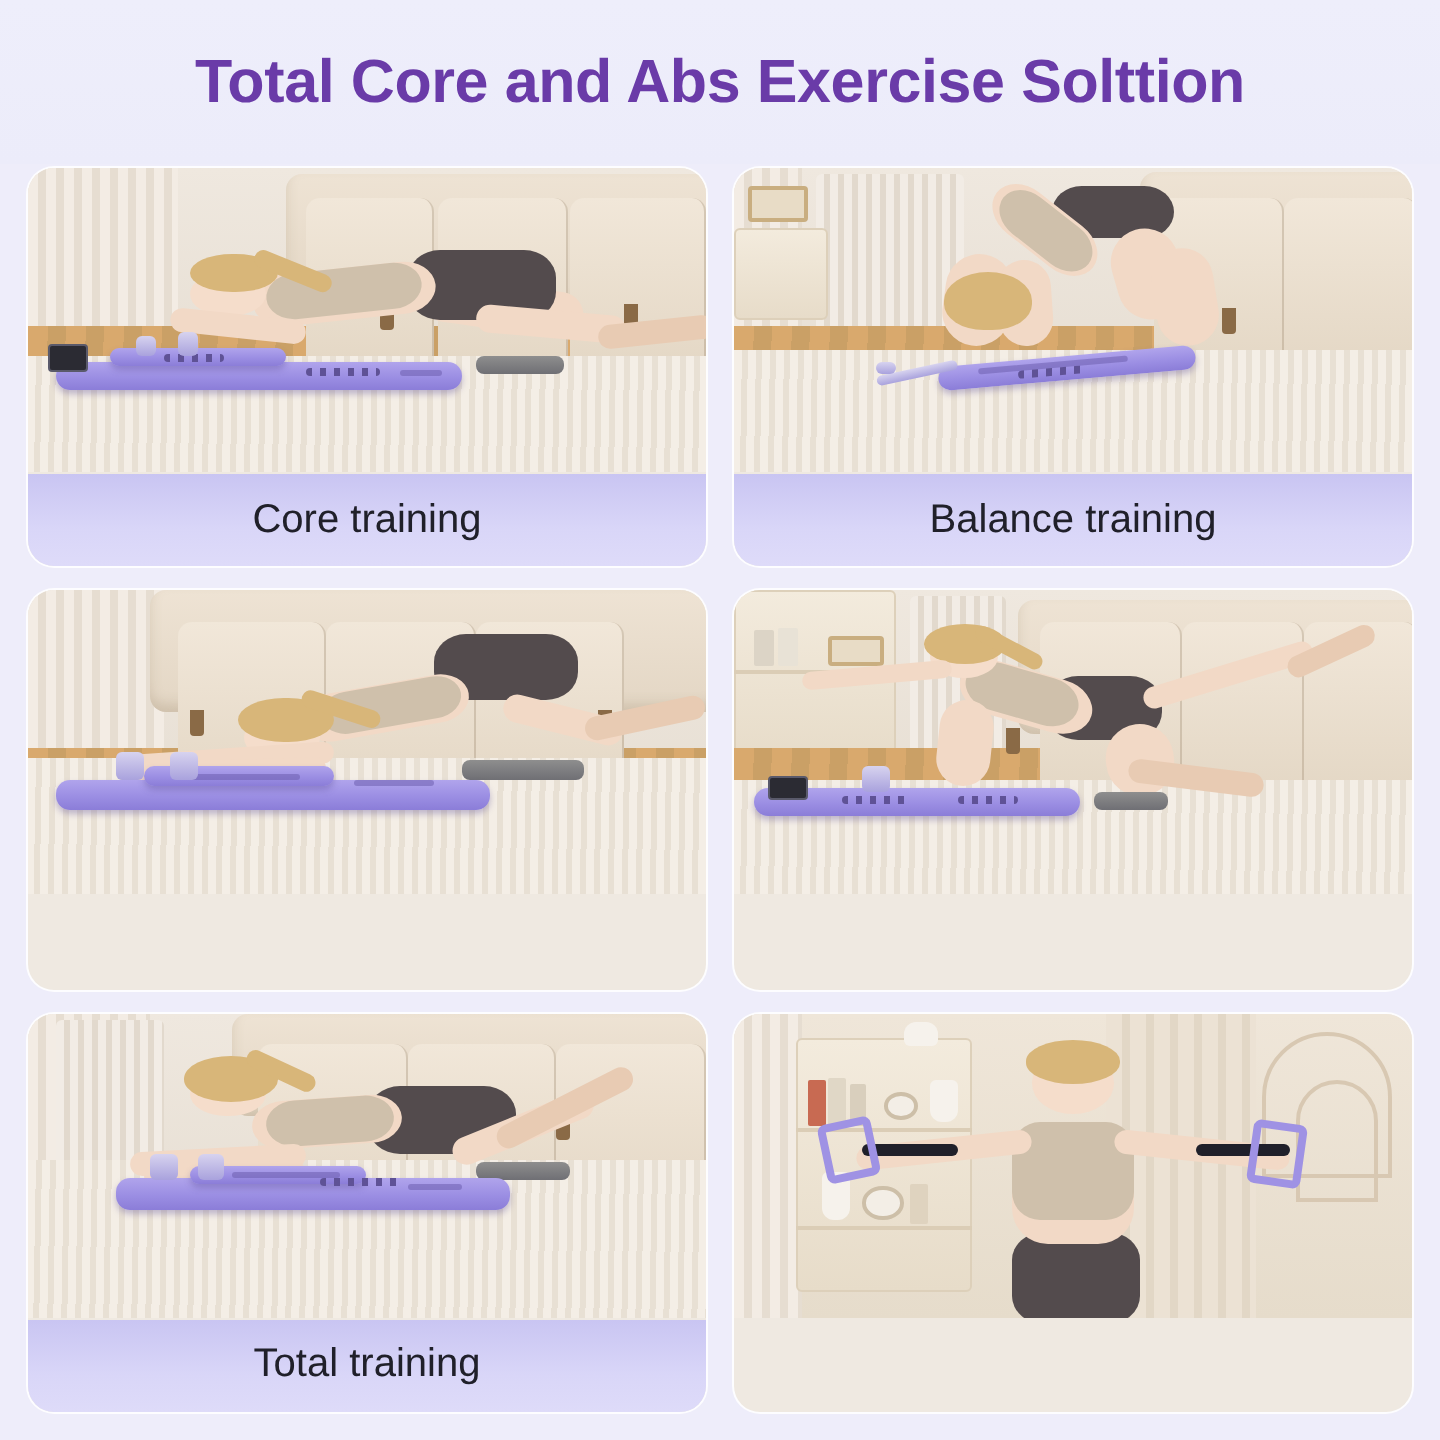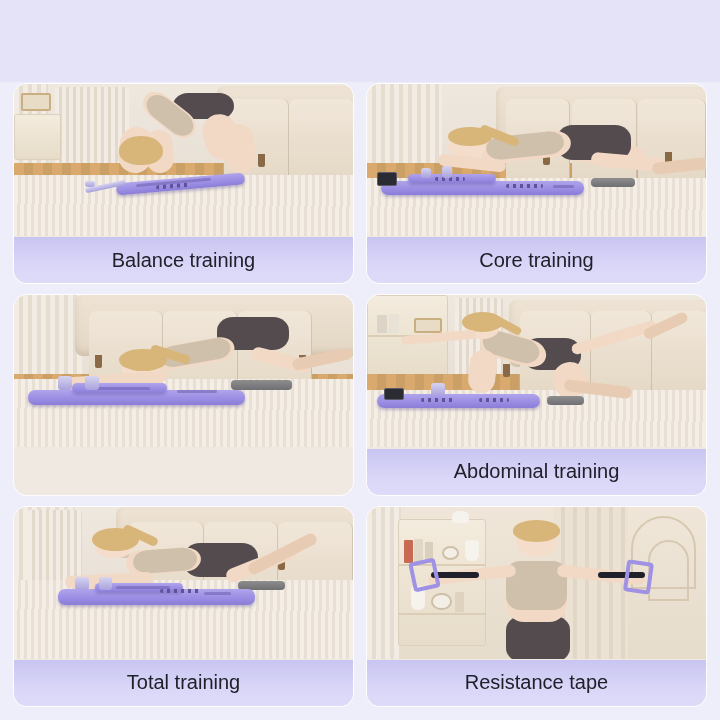--- a/index.html
+++ b/index.html
@@ -197,22 +197,66 @@
     position: absolute;
     background: repeating-linear-gradient(90deg,
       #ece2d4 0px,#ece2d4 8px,#e2d7c6 8px,#e2d7c6 12px);
   }
 </style>
 </head>
 <body>
 
 <div id="page">
 
+  <div class="title-bar">
+    <div class="title-text">Total Core and Abs Exercise Solttion</div>
+  </div>
 
   <div class="grid">
+
+    <div class="card">
+      <div class="photo">
+        <div class="scene">
+          <div class="wall"></div>
+          <div class="curtain" style="left:0;width:22%"></div>
+          <div class="floor"></div>
+          <div class="sofa" style="left:38%;top:2%;width:64%;height:44%"></div>
+          <div class="sofa-cushion" style="left:41%;width:19%"></div>
+          <div class="sofa-cushion" style="left:60.5%;width:19%"></div>
+          <div class="sofa-cushion" style="left:80%;width:20%"></div>
+          <div class="sofa-leg" style="left:52%;top:45%"></div>
+          <div class="sofa-leg" style="left:88%;top:45%"></div>
+          <div class="mat" style="top:62%;height:40%"></div>
+
+          <div class="limb" style="left:58%;top:38%;width:24%;height:15%;transform:rotate(8deg)"></div>
+          <div class="shorts" style="left:56%;top:27%;width:22%;height:23%"></div>
+          <div class="torso" style="left:33%;top:33%;width:27%;height:17%;transform:rotate(-6deg)"></div>
+          <div class="top" style="left:35%;top:33%;width:23%;height:15%;transform:rotate(-6deg)"></div>
+          <div class="head" style="left:24%;top:34%;width:11%;height:15%"></div>
+          <div class="hair" style="left:24%;top:28%;width:13%;height:13%"></div>
+          <div class="pony" style="left:33%;top:31%;width:12%;height:6%;transform:rotate(22deg)"></div>
+          <div class="limb" style="left:21%;top:48%;width:20%;height:8%;transform:rotate(6deg)"></div>
+          <div class="limb" style="left:66%;top:47%;width:22%;height:9%;transform:rotate(5deg)"></div>
+          <div class="limb d" style="left:84%;top:50%;width:17%;height:8%;transform:rotate(-6deg)"></div>
+          <div class="knee-pad" style="left:66%;top:62%;width:13%;height:6%"></div>
+
+          <div class="board" style="left:4%;top:64%;width:60%;height:9%"></div>
+          <div class="board" style="left:12%;top:59%;width:26%;height:6%"></div>
+          <div class="board-holes" style="left:20%;top:61.5%;width:9%"></div>
+          <div class="board-holes" style="left:41%;top:66%;width:11%"></div>
+          <div class="board-slot" style="left:55%;top:66.5%;width:6%"></div>
+          <div class="phone" style="left:3%;top:58%;width:6%;height:9%"></div>
+          <div class="handle-bar" style="left:16%;top:55%;width:3%;height:7%"></div>
+          <div class="handle-bar" style="left:22%;top:54%;width:3%;height:8%"></div>
+        </div>
+      </div>
+      <div class="caption">
+        <span class="caption-text">Core training</span>
+      </div>
+    </div>
 
     <div class="card">
       <div class="photo">
         <div class="scene">
           <div class="wall"></div>
           <div class="curtain" style="left:0;width:10%"></div>
           <div class="radiator" style="left:12%;width:22%"></div>
           <div class="frame-pic" style="left:2%;top:6%;width:9%;height:12%"></div>
           <div class="shelf" style="left:0;top:20%;width:14%;height:30%"></div>
           <div class="floor"></div>
@@ -234,61 +278,20 @@
 
           <div class="board" style="left:30%;top:62%;width:38%;height:8%;transform:rotate(-5deg)"></div>
           <div class="board-slot" style="left:36%;top:64%;width:22%;transform:rotate(-5deg)"></div>
           <div class="board-holes" style="left:42%;top:66%;width:10%;transform:rotate(-5deg)"></div>
           <div class="handle-bar" style="left:21%;top:66%;width:12%;height:3%;transform:rotate(-12deg)"></div>
           <div class="handle-bar" style="left:21%;top:64%;width:3%;height:4%"></div>
         </div>
       </div>
       <div class="caption">
         <span class="caption-text">Balance training</span>
-      </div>
-    </div>
-
-    <div class="card">
-      <div class="photo">
-        <div class="scene">
-          <div class="wall"></div>
-          <div class="curtain" style="left:0;width:22%"></div>
-          <div class="floor"></div>
-          <div class="sofa" style="left:38%;top:2%;width:64%;height:44%"></div>
-          <div class="sofa-cushion" style="left:41%;width:19%"></div>
-          <div class="sofa-cushion" style="left:60.5%;width:19%"></div>
-          <div class="sofa-cushion" style="left:80%;width:20%"></div>
-          <div class="sofa-leg" style="left:52%;top:45%"></div>
-          <div class="sofa-leg" style="left:88%;top:45%"></div>
-          <div class="mat" style="top:62%;height:40%"></div>
-
-          <div class="limb" style="left:58%;top:38%;width:24%;height:15%;transform:rotate(8deg)"></div>
-          <div class="shorts" style="left:56%;top:27%;width:22%;height:23%"></div>
-          <div class="torso" style="left:33%;top:33%;width:27%;height:17%;transform:rotate(-6deg)"></div>
-          <div class="top" style="left:35%;top:33%;width:23%;height:15%;transform:rotate(-6deg)"></div>
-          <div class="head" style="left:24%;top:34%;width:11%;height:15%"></div>
-          <div class="hair" style="left:24%;top:28%;width:13%;height:13%"></div>
-          <div class="pony" style="left:33%;top:31%;width:12%;height:6%;transform:rotate(22deg)"></div>
-          <div class="limb" style="left:21%;top:48%;width:20%;height:8%;transform:rotate(6deg)"></div>
-          <div class="limb" style="left:66%;top:47%;width:22%;height:9%;transform:rotate(5deg)"></div>
-          <div class="limb d" style="left:84%;top:50%;width:17%;height:8%;transform:rotate(-6deg)"></div>
-          <div class="knee-pad" style="left:66%;top:62%;width:13%;height:6%"></div>
-
-          <div class="board" style="left:4%;top:64%;width:60%;height:9%"></div>
-          <div class="board" style="left:12%;top:59%;width:26%;height:6%"></div>
-          <div class="board-holes" style="left:20%;top:61.5%;width:9%"></div>
-          <div class="board-holes" style="left:41%;top:66%;width:11%"></div>
-          <div class="board-slot" style="left:55%;top:66.5%;width:6%"></div>
-          <div class="phone" style="left:3%;top:58%;width:6%;height:9%"></div>
-          <div class="handle-bar" style="left:16%;top:55%;width:3%;height:7%"></div>
-          <div class="handle-bar" style="left:22%;top:54%;width:3%;height:8%"></div>
-        </div>
-      </div>
-      <div class="caption">
-        <span class="caption-text">Core training</span>
       </div>
     </div>
 
     <div class="card">
       <div class="photo">
         <div class="scene">
           <div class="wall"></div>
           <div class="curtain" style="left:0;width:20%"></div>
           <div class="floor"></div>
           <div class="sofa" style="left:18%;top:0;width:84%;height:40%"></div>
@@ -353,23 +356,20 @@
           <div class="limb d" style="left:58%;top:58%;width:20%;height:8%;transform:rotate(7deg)"></div>
           <div class="knee-pad" style="left:53%;top:66%;width:11%;height:6%"></div>
 
           <div class="board" style="left:3%;top:65%;width:48%;height:9%"></div>
           <div class="board-holes" style="left:16%;top:67.5%;width:10%"></div>
           <div class="board-holes" style="left:33%;top:67.5%;width:9%"></div>
           <div class="phone" style="left:5%;top:61%;width:6%;height:8%"></div>
           <div class="handle-bar" style="left:19%;top:58%;width:4%;height:8%"></div>
         </div>
       </div>
-      <div class="caption">
-        <span class="caption-text">Abdominal training</span>
-      </div>
     </div>
 
     <div class="card">
       <div class="photo">
         <div class="scene">
           <div class="wall"></div>
           <div class="curtain" style="left:0;width:18%"></div>
           <div class="radiator" style="left:4%;width:16%"></div>
           <div class="floor"></div>
           <div class="sofa" style="left:30%;top:0;width:72%;height:34%"></div>
@@ -434,19 +434,16 @@
           <div class="hair" style="left:43%;top:9%;width:14%;height:14%"></div>
           <div class="limb" style="left:18%;top:41%;width:26%;height:8%;transform:rotate(-6deg)"></div>
           <div class="limb" style="left:56%;top:41%;width:26%;height:8%;transform:rotate(6deg)"></div>
 
           <div class="band" style="left:19%;top:43%;width:14%"></div>
           <div class="band" style="left:68%;top:43%;width:14%"></div>
           <div class="band-handle" style="left:13%;top:35%;width:8%;height:20%;transform:rotate(-12deg)"></div>
           <div class="band-handle" style="left:76%;top:36%;width:8%;height:21%;transform:rotate(8deg)"></div>
         </div>
       </div>
-      <div class="caption">
-        <span class="caption-text">Resistance tape</span>
-      </div>
     </div>
 
   </div>
 </div>
 
 </body></html>

